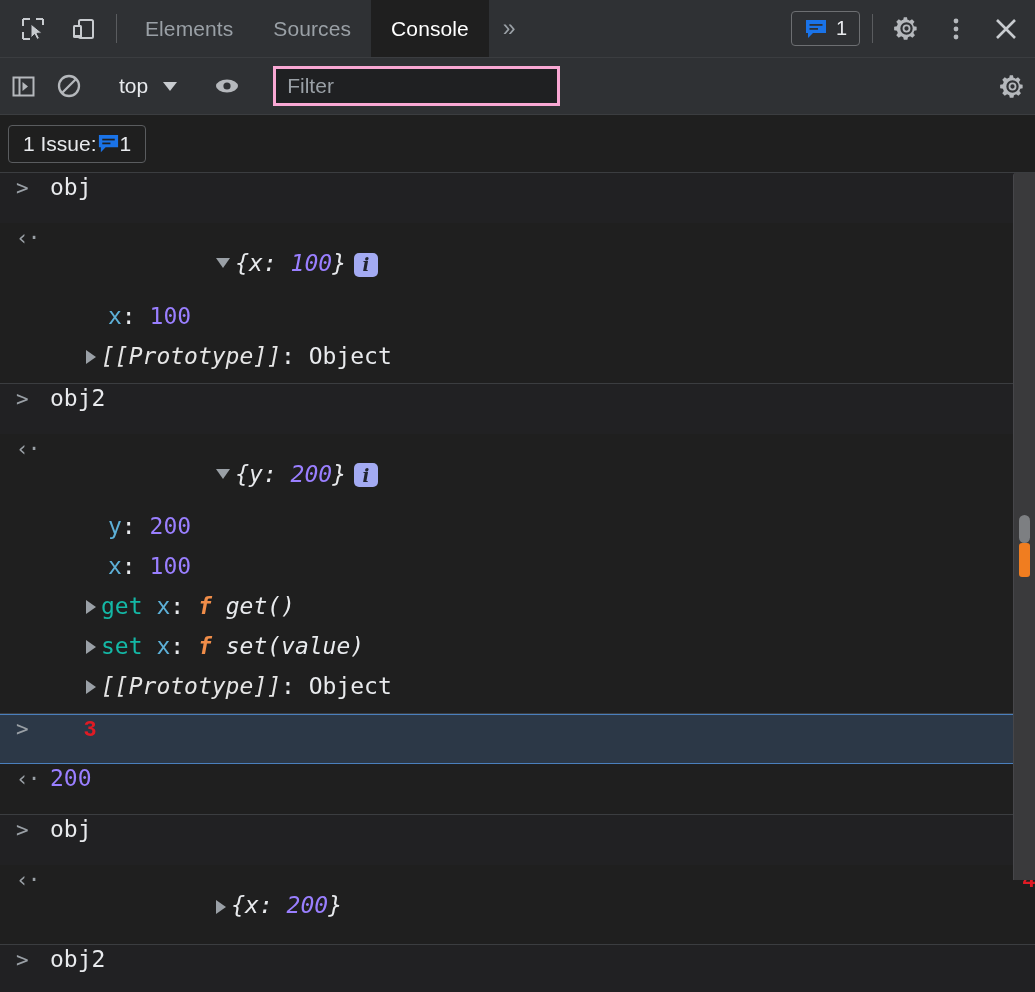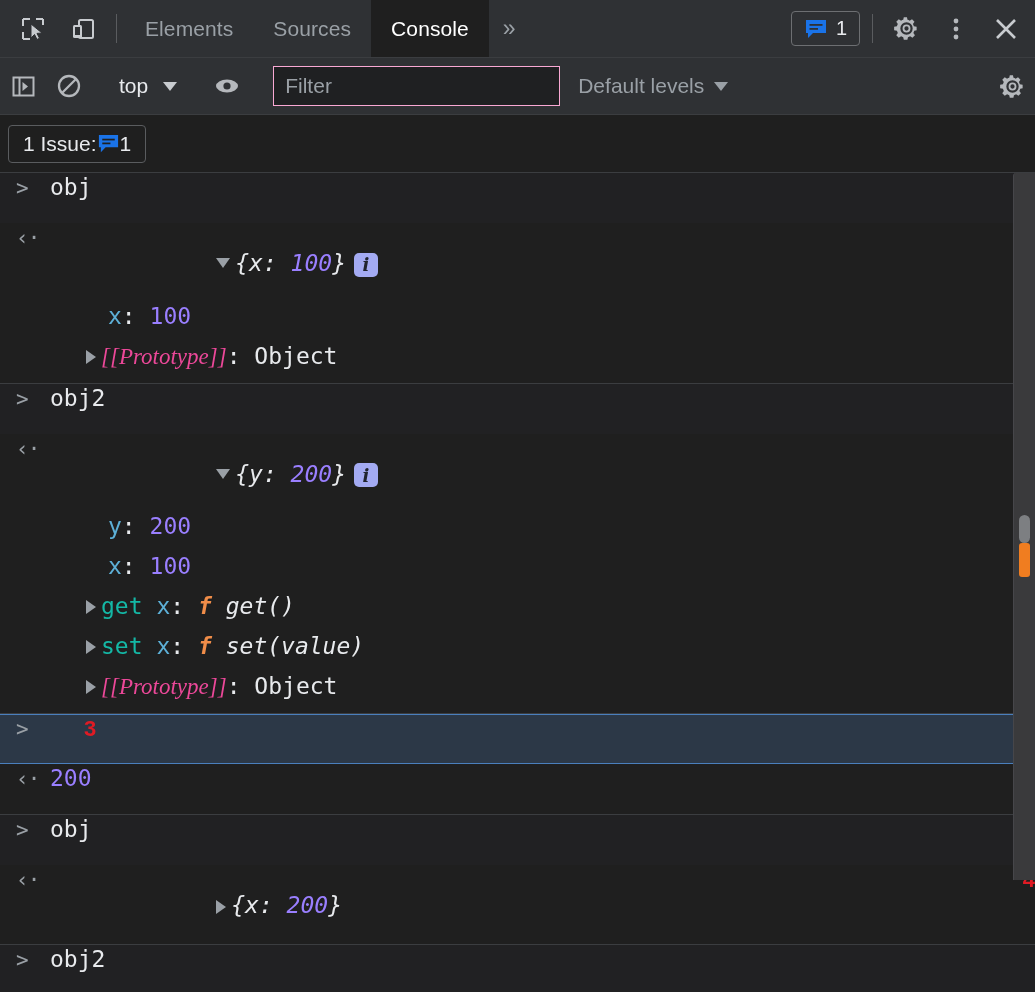--- a/index.html
+++ b/index.html
@@ -116,21 +116,21 @@
     border-left: 7px solid #c8cbcf;
     border-right: 7px solid #c8cbcf;
     border-top: 9px solid #c8cbcf;
     border-left-color: transparent;
     border-right-color: transparent;
   }
   .filter-box {
     width: 287px;
     height: 40px;
     background: #1f2022;
-    border: 1px solid #f9a8d4;
+    border: 3px solid #f9a8d4;
     display: flex;
     align-items: center;
     padding: 0 11px;
     margin: 0 6px;
     cursor: text;
   }
   .filter-box input {
     background: transparent;
     border: none;
     outline: none;
@@ -253,21 +253,21 @@
     border-bottom: none;
     margin-bottom: 3px;
   }
 
   
   .s-plain  { color: #e8eaed; }
   .s-prop   { color: #5db0d7; }
   .s-num    { color: #9a7fff; }
   .s-numlit { color: #8fdf9f; }
   .s-yellow { color: #dfc06a; }
-  .s-proto  { color: #ec4899; font-style: italic; font-family: Liberation Serif, serif; }
+  .s-proto  { color: #e5e5e5; font-style: italic; }
   .s-obj    { color: #e8eaed; font-style: italic; }
   .s-accessor { color: #14b8a6; }
   .s-fnmark { color: #f08d49; font-style: italic; font-weight: bold; }
   .s-fnsig  { color: #e8eaed; font-style: italic; }
   .marker   { color: #e01b24; font-weight: bold; font-family: "Liberation Sans", sans-serif; font-size: 22px; }
 
   .info-badge {
     display: inline-flex;
     align-items: center;
     justify-content: center;
@@ -420,24 +420,20 @@
         <circle cx="14" cy="13" r="3.6" fill="#2f3134"></circle>
       </svg>
     </div>
 
     <div class="vsep"></div>
 
     <div class="filter-box">
       <input type="text" placeholder="Filter" style="">
     </div>
 
-    <div class="levels-select">
-      <span>Default levels</span>
-      <span class="caret"></span>
-    </div>
 
     <div class="vsep"></div>
 
     <div class="ct-right">
       <div class="vsep"></div>
       <div class="ct-iconbtn">
         <svg width="27" height="27" viewBox="0 0 24 24">
           <path fill="#b5b8bc" d="M12 8.5a3.5 3.5 0 100 7 3.5 3.5 0 000-7zm0 5.4a1.9 1.9 0 110-3.8 1.9 1.9 0 010 3.8z"></path>
           <path fill="#b5b8bc" d="M21 13.6v-3.2l-2.5-.5a6.9 6.9 0 00-.8-1.9l1.4-2.1-2.2-2.2-2.1 1.4a6.9 6.9 0 00-1.9-.8L12.4 2H9.6l-.5 2.3a6.9 6.9 0 00-1.9.8L5.1 3.7 2.9 5.9l1.4 2.1a6.9 6.9 0 00-.8 1.9L1 10.4v3.2l2.5.5a6.9 6.9 0 00.8 1.9l-1.4 2.1 2.2 2.2 2.1-1.4a6.9 6.9 0 001.9.8l.5 2.3h3.2l.5-2.3a6.9 6.9 0 001.9-.8l2.1 1.4 2.2-2.2-1.4-2.1a6.9 6.9 0 00.8-1.9l2.2-.5zM12 17.5a5.5 5.5 0 110-11 5.5 5.5 0 010 11z"></path>
         </svg>

